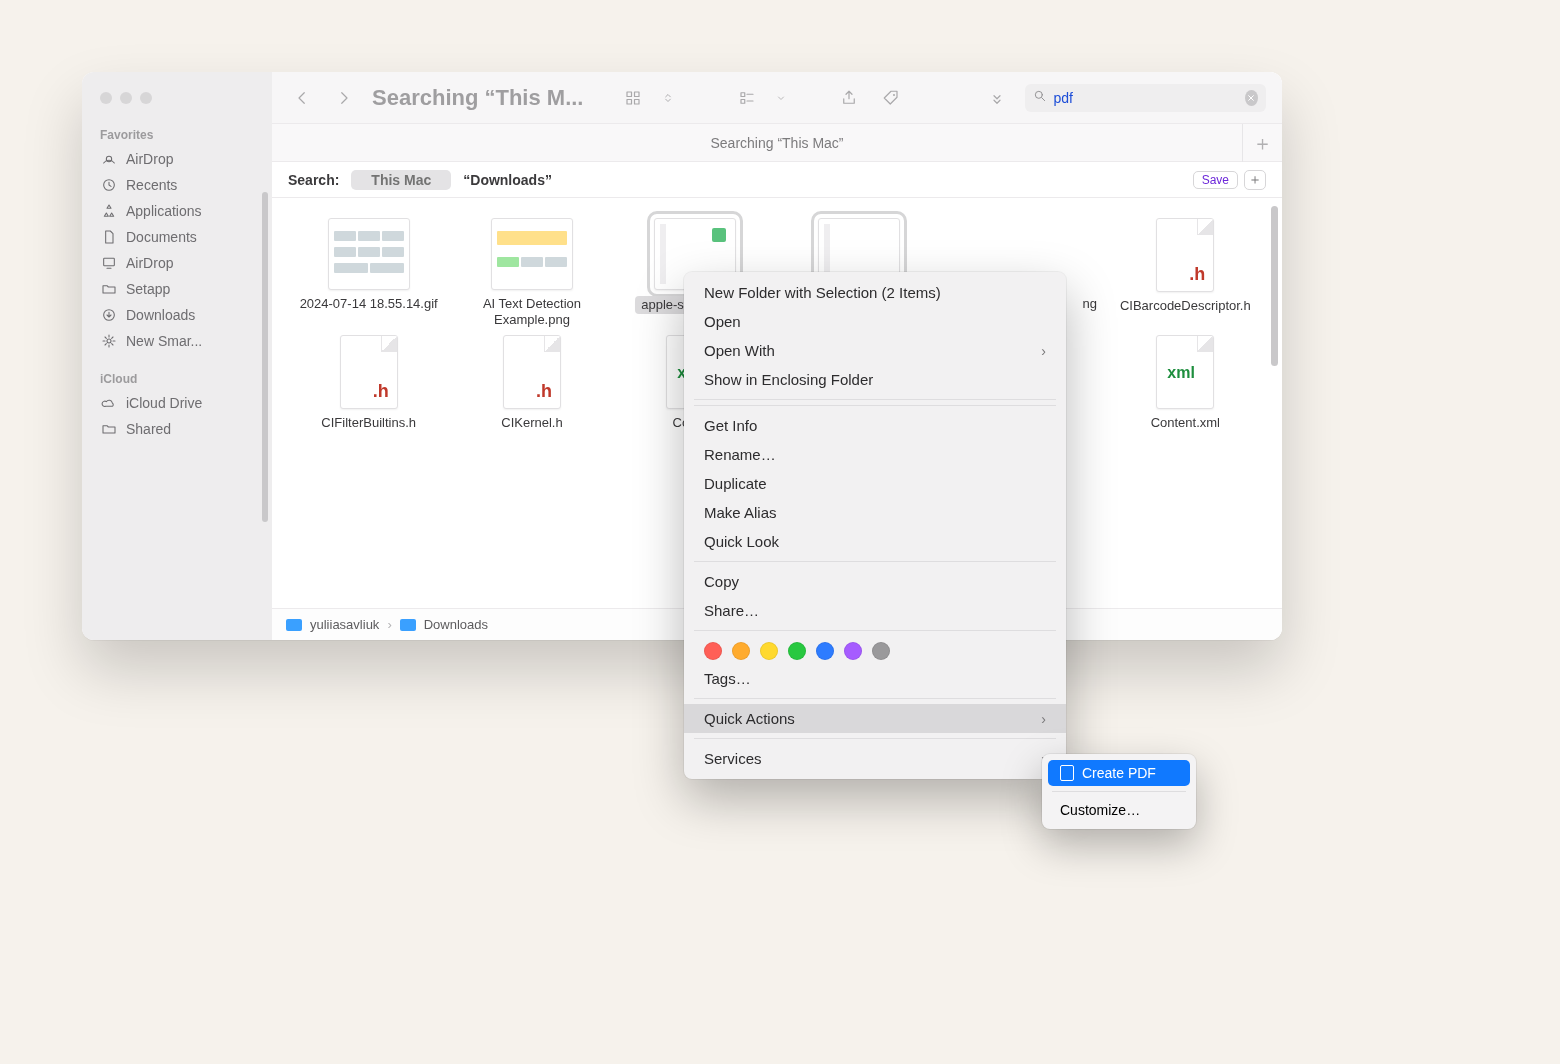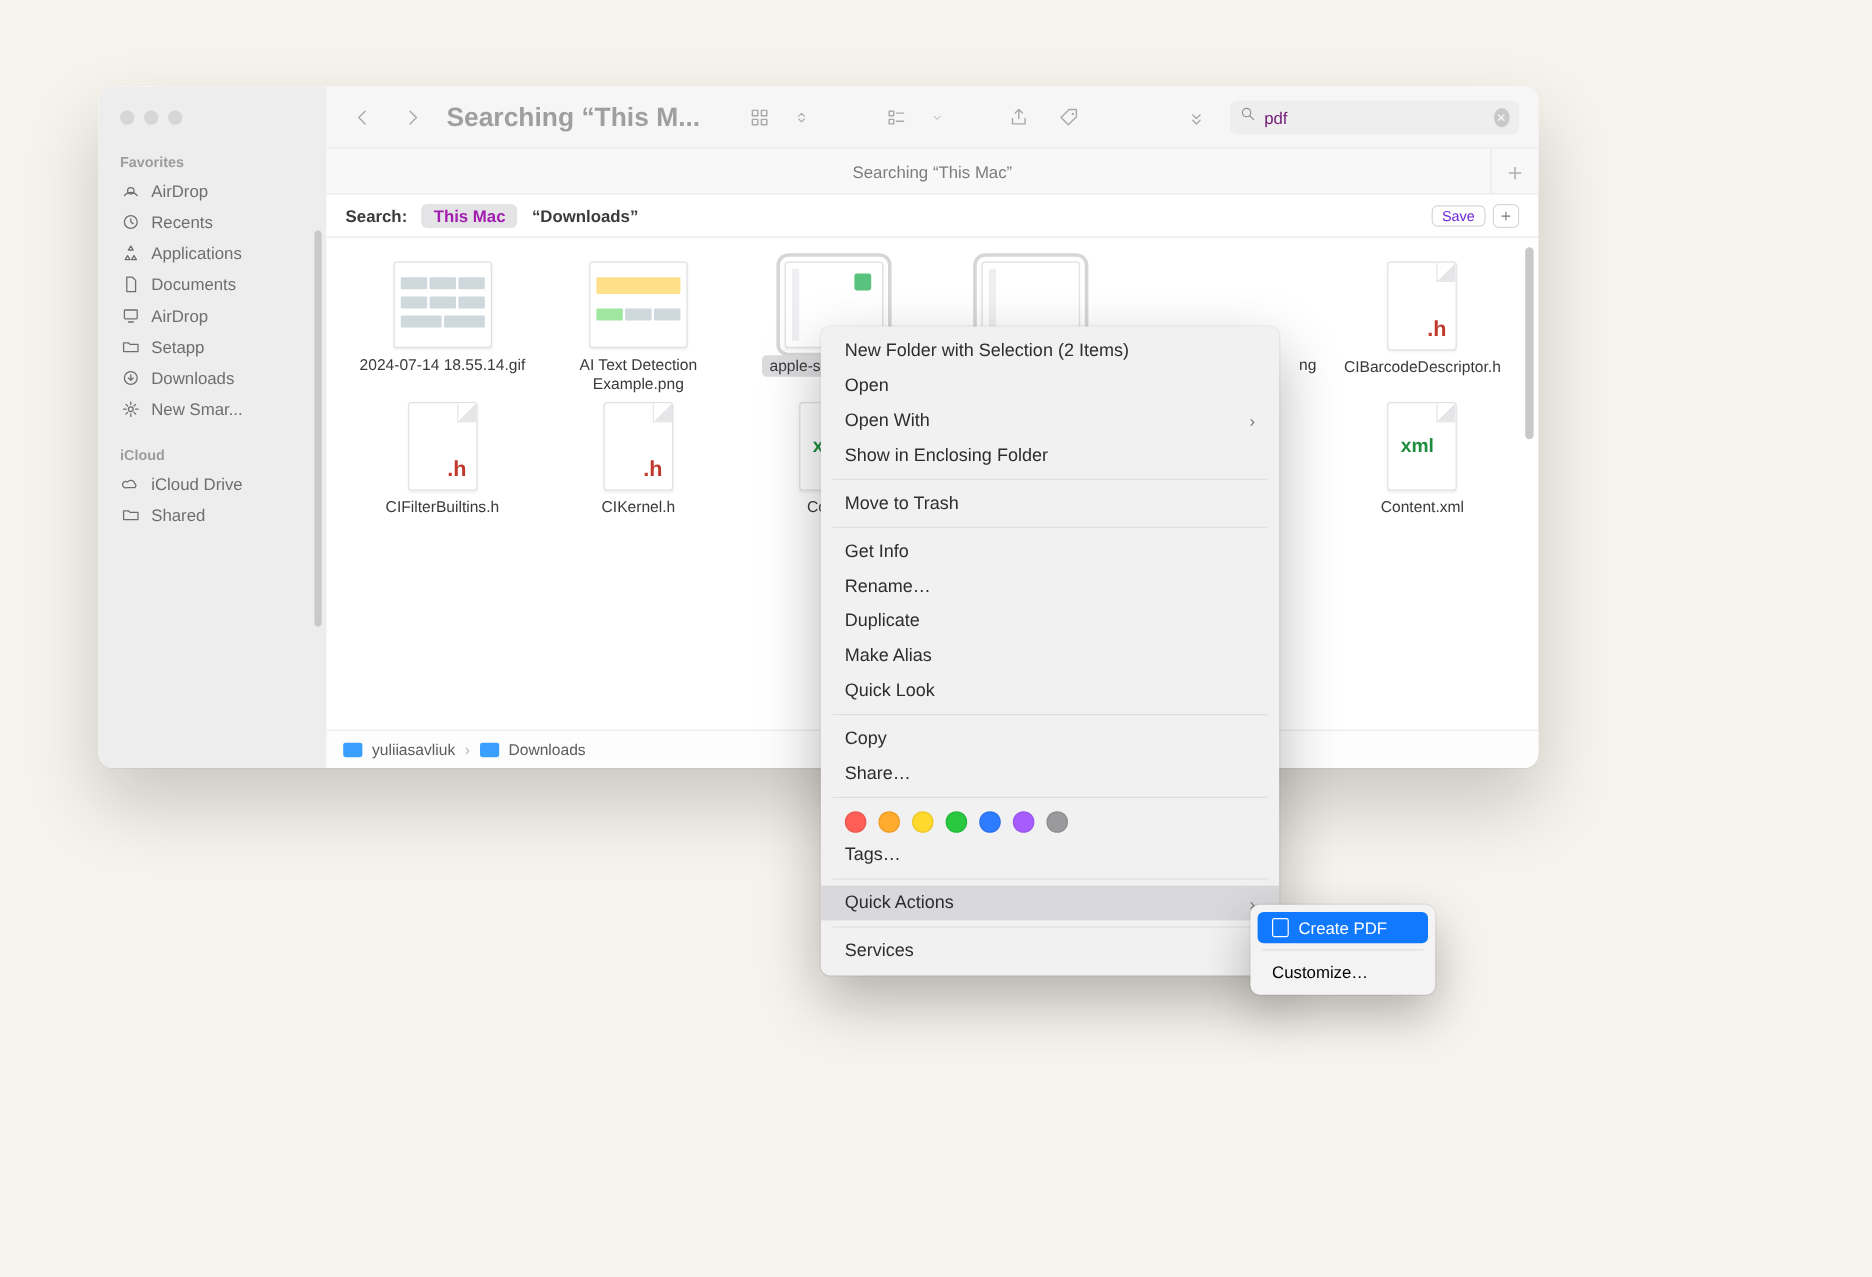--- a/index.html
+++ b/index.html
@@ -24,29 +24,29 @@
 .tag-dot { width: 12px; height:12px; border-radius:50%; border:1px solid rgba(0,0,0,.1);}
 
 
 .main { flex: 1; display: flex; flex-direction: column; background:#fff; }
 .toolbar { height: 52px; display:flex; align-items:center; gap:14px; padding:0 16px; background:#f7f6f7; border-bottom:1px solid #eceaec;}
 .tbtn { width:28px; height:28px; display:inline-flex; align-items:center; justify-content:center; color:#a9a8aa; }
 .tbtn svg { width:18px; height:18px; }
 .title-trunc { color:#9f9ea0; font-size:22px; font-weight:600; white-space:nowrap; }
 .spacer-sm { width: 8px; }
 .search-box { flex:1; max-width:320px; margin-left:auto; height:28px; background:#efeeef; border-radius:6px; display:flex; align-items:center; padding:0 8px; gap:6px; color:#8d8c8e; }
-.search-box input { border:none; background:transparent; outline:none; font-size:14px; color:#701a75; width:100%; }
+.search-box input { border:none; background:transparent; outline:none; font-size:14px; color:#1d4ed8; width:100%; }
 .clear-dot { width:16px; height:16px; border-radius:50%; background:#c9c8ca; display:inline-flex;align-items:center;justify-content:center; }
 
 .subheader { height:38px; display:flex; align-items:center; justify-content:center; position:relative; background:#f9f8f9; border-bottom:1px solid #eceaec; font-size:14px; color:#7c7b7d;}
 .addtab { position:absolute; right:0; top:0; width:40px; height:38px; border-left:1px solid #e7e6e8; display:flex; align-items:center; justify-content:center; color:#b1b0b2; font-size:20px;}
 
 .scopebar { height:36px; display:flex; align-items:center; padding:0 16px; gap:12px; border-bottom:1px solid #eceaec; font-size:14px;}
 .scope-label { font-weight:700; color:#3b3a3c; }
-.scope-pill { background:#e4e3e5; border-radius:5px; padding:2px 10px; font-weight:600; color:#a21caf;}
+.scope-pill { background:#e4e3e5; border-radius:5px; padding:2px 20px; font-weight:600; color:#737373;}
 .scope-alt { color:#3b3a3c; font-weight:600; }
 .save-group { margin-left:auto; display:flex; gap:6px; align-items:center;}
 .save-btn { border:1px solid #d7d6d8; border-radius:5px; font-size:12px; padding:1px 8px; color:#6d28d9; background:#fff;}
 .plus-btn { border:1px solid #d7d6d8; border-radius:5px; width:22px; height:20px; display:inline-flex;align-items:center;justify-content:center;color:#7a797b;font-size:14px;}
 
 .content { flex:1; overflow:hidden; position:relative; }
 .grid { display:grid; grid-template-columns: repeat(6, 1fr); gap: 6px 6px; padding: 20px 18px 0; }
 .file { display:flex; flex-direction:column; align-items:center; }
 .thumb { width:82px; height:72px; background:#fff; border:1px solid #e1e0e2; border-radius:3px; box-shadow:0 1px 2px rgba(0,0,0,.06); display:flex; align-items:center; justify-content:center; font-size:11px; color:#888; overflow:hidden;}
 .thumb.sel-frame { outline:3px solid #d6d6d7; outline-offset:4px; border-radius:3px;}
@@ -399,23 +399,20 @@
       <span>Open</span>
     </div>
   <div class="cm-item">
       <span>Open With</span>
       <span class="cm-sub-arrow">›</span>
     </div>
   <div class="cm-item">
       <span>Show in Enclosing Folder</span>
     </div>
   <div class="cm-sep"></div>
-  <div class="cm-item">
-      <span>Move to Trash</span>
-    </div>
   <div class="cm-sep"></div>
   <div class="cm-item">
       <span>Get Info</span>
     </div>
   <div class="cm-item">
       <span>Rename…</span>
     </div>
   <div class="cm-item">
       <span>Duplicate</span>
     </div>

